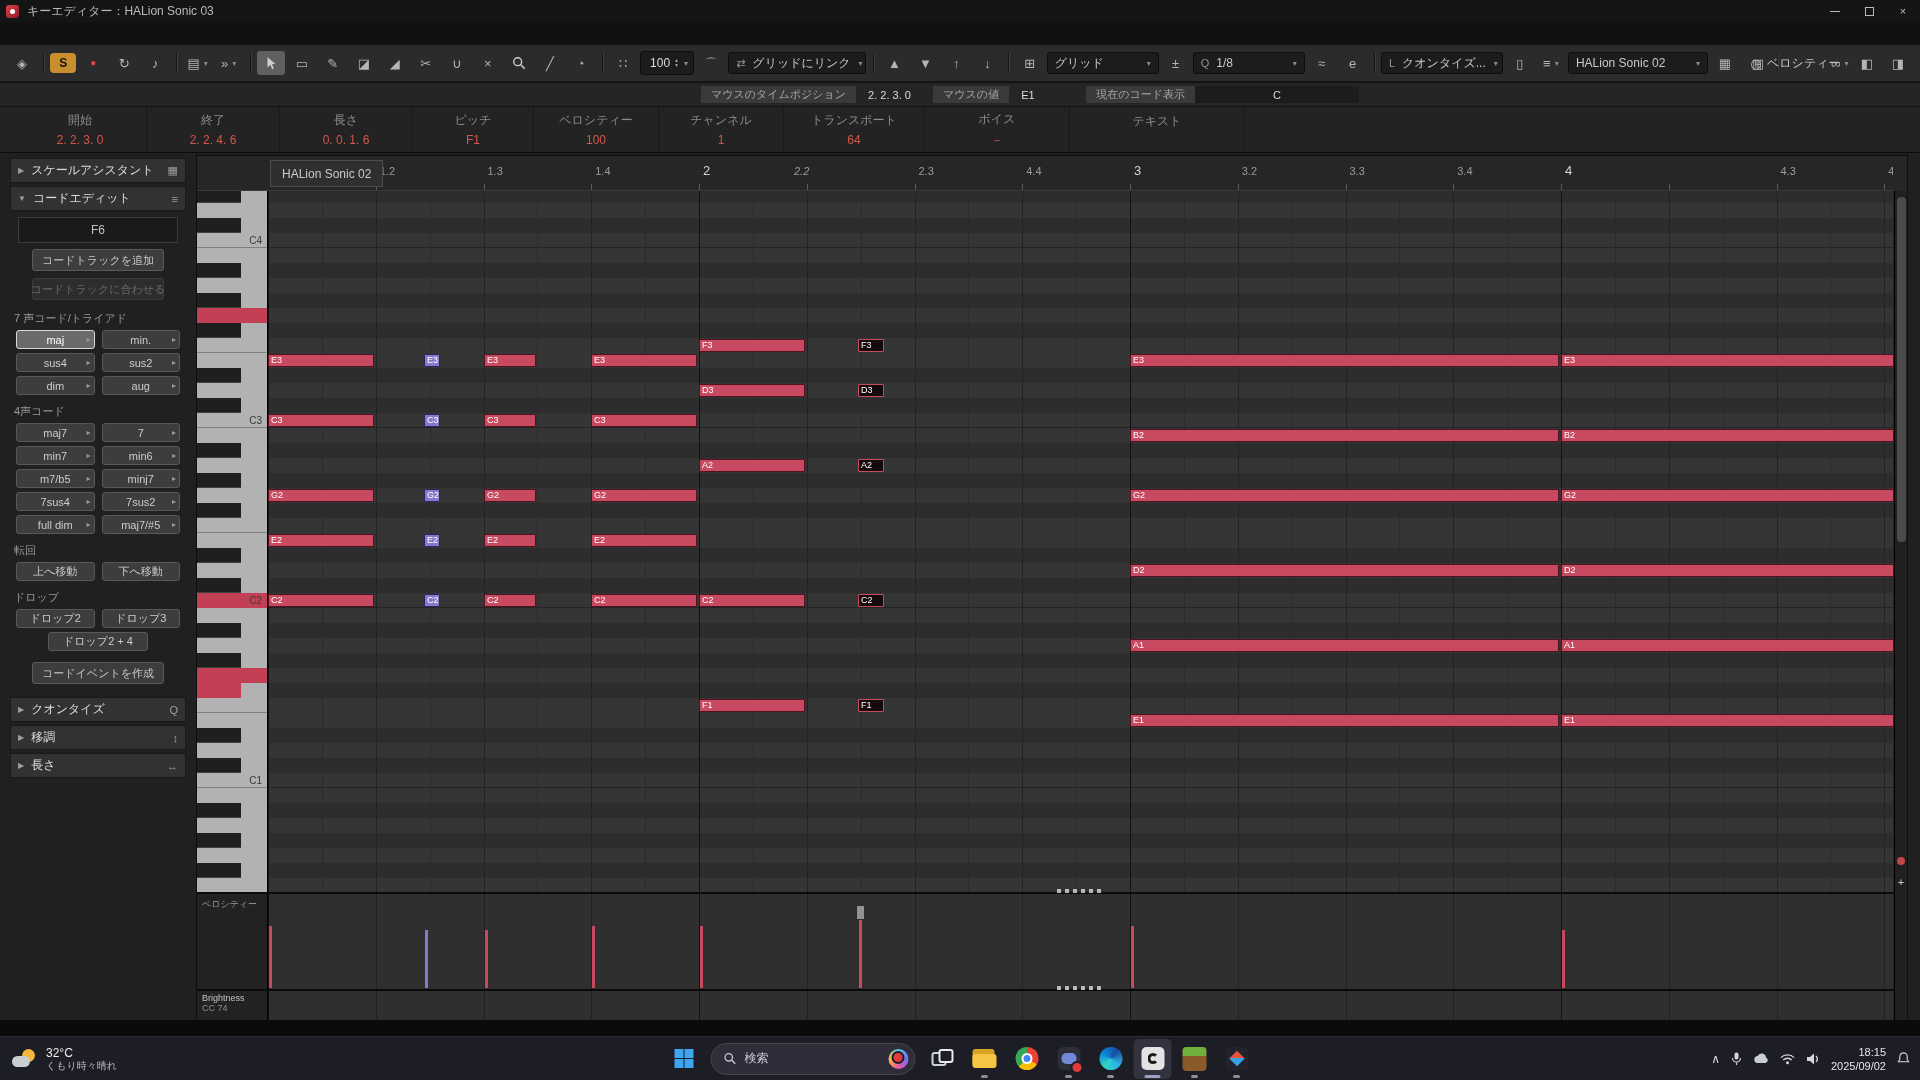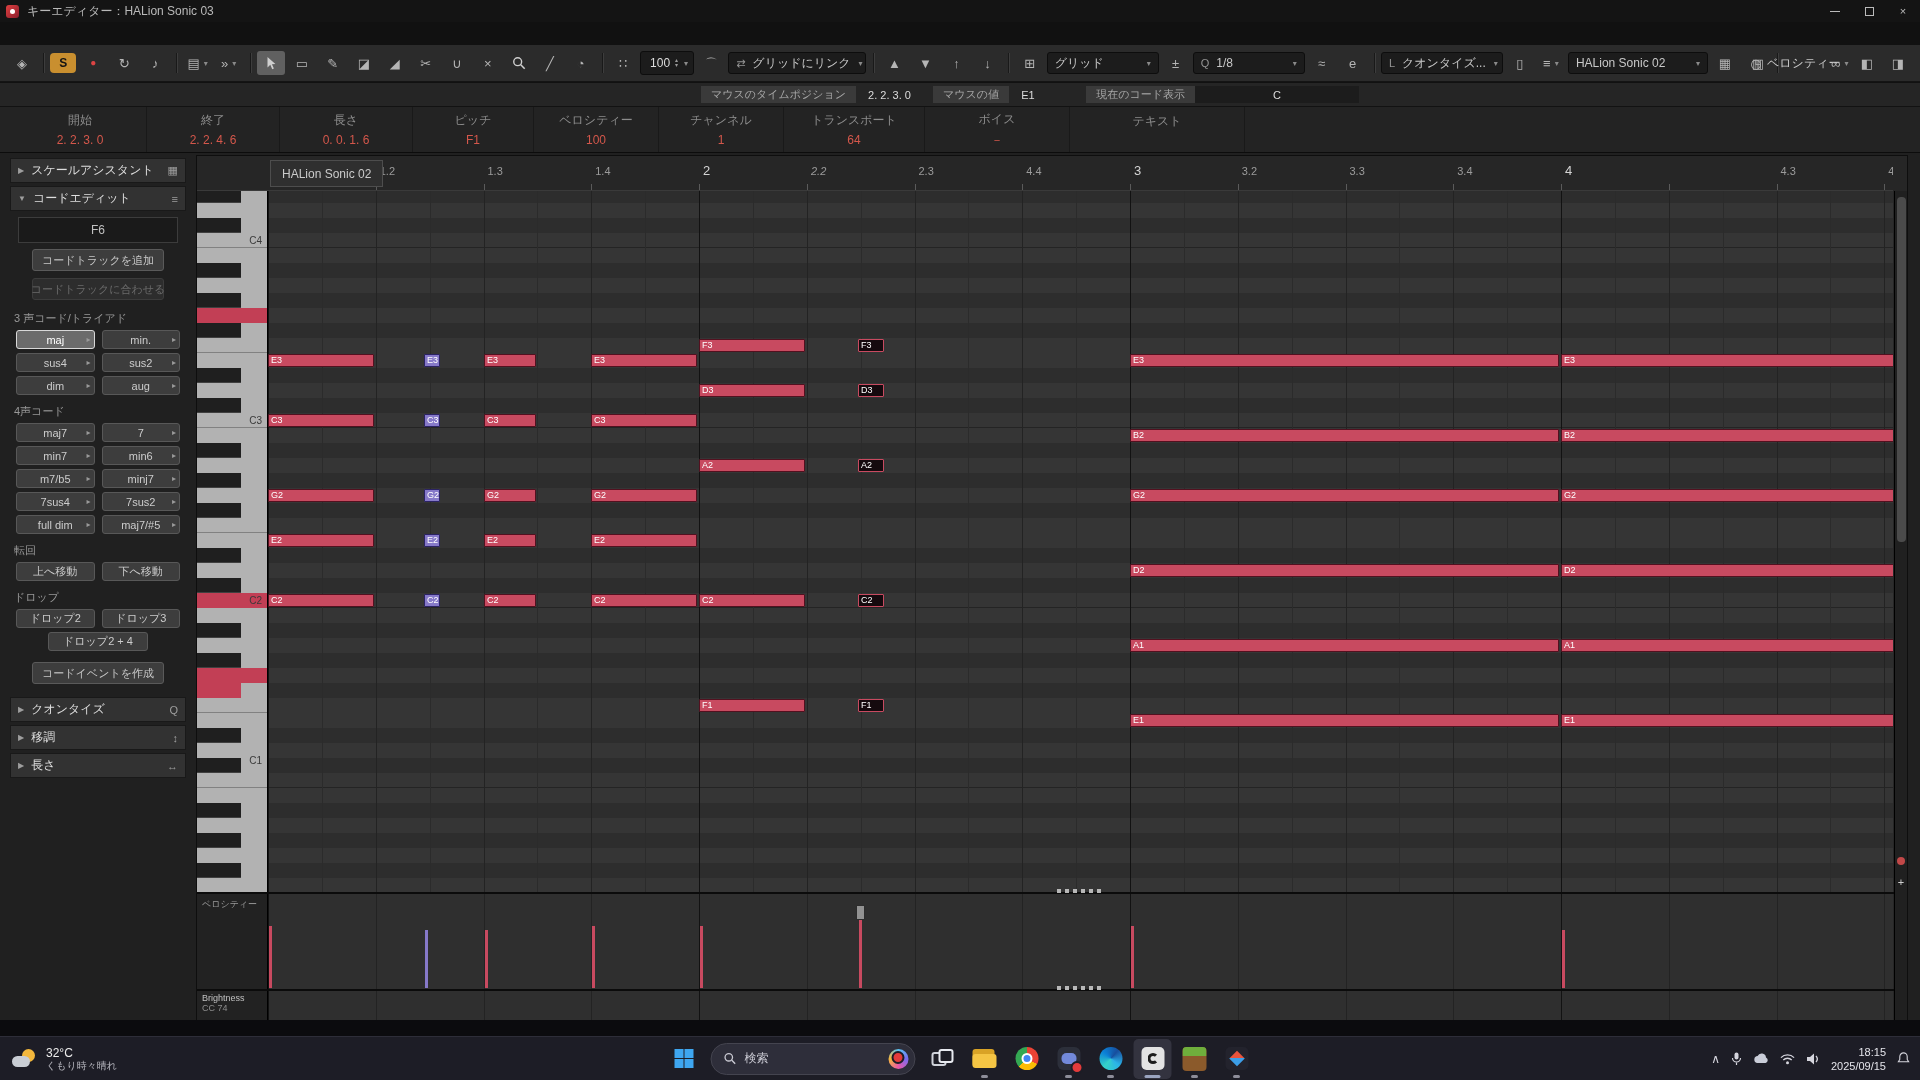--- a/index.html
+++ b/index.html
@@ -414,21 +414,21 @@
         <span class="hdr-ic">▦</span>
       </div>
       <div class="hdr">
         <span class="hdr-arr">▼</span>
         <span class="hdr-t">コードエディット</span>
         <span class="hdr-ic">≡</span>
       </div>
       <div id="chord-display">F6</div>
       <div class="wbtn">コードトラックを追加</div>
       <div class="wbtn disabled">コードトラックに合わせる</div>
-      <div class="slabel">3 声コード/トライアド</div>
+      <div class="slabel">7 声コード/トライアド</div>
       <div class="chordgrid" id="triads">
           <div class="sbtn sel">
             <span>maj</span>
             <span class="arr">▸</span>
           </div>
           <div class="sbtn">
             <span>min.</span>
             <span class="arr">▸</span>
           </div>
           <div class="sbtn">
@@ -535,21 +535,21 @@
       <div id="ruler">
         <div id="part-tag">HALion Sonic 02</div>
       <div class="ruler-label" style="left: 111.75px;">1.2</div>
           <div class="ruler-tick" style="left: 107.75px;"></div>
           <div class="ruler-label" style="left: 219.5px;">1.3</div>
           <div class="ruler-tick" style="left: 215.5px;"></div>
           <div class="ruler-label" style="left: 327.25px;">1.4</div>
           <div class="ruler-tick" style="left: 323.25px;"></div>
           <div class="ruler-label bar" style="left: 435px;">2</div>
           <div class="ruler-tick" style="left: 431px;"></div>
-          <div class="ruler-label" style="left: 543px; font-style: italic;">2.2</div>
+          <div class="ruler-label" style="left: 526px; font-style: italic;">2.2</div>
           <div class="ruler-tick" style="left: 538.75px;"></div>
           <div class="ruler-label" style="left: 650.5px;">2.3</div>
           <div class="ruler-tick" style="left: 646.5px;"></div>
           <div class="ruler-label" style="left: 758.25px;">4.4</div>
           <div class="ruler-tick" style="left: 754.25px;"></div>
           <div class="ruler-label bar" style="left: 866px;">3</div>
           <div class="ruler-tick" style="left: 862px;"></div>
           <div class="ruler-label" style="left: 973.75px;">3.2</div>
           <div class="ruler-tick" style="left: 969.75px;"></div>
           <div class="ruler-label" style="left: 1081.5px;">3.3</div>
@@ -594,21 +594,21 @@
             <div class="key-black" style="top: 612px;"></div>
             <div class="key-black" style="top: 642px;"></div>
             <div class="key-black" style="top: 672px;"></div>
             <div class="key-red" style="top: 117px; height: 15px; width: 71px;"></div>
             <div class="key-red" style="top: 402px; height: 15px; width: 71px;"></div>
             <div class="key-red" style="top: 477px; height: 15px; width: 71px;"></div>
             <div class="key-red" style="top: 492px; height: 15px; width: 44px;"></div>
             <div class="key-label" style="top: 44px;">C4</div>
             <div class="key-label" style="top: 224px;">C3</div>
             <div class="key-label" style="top: 404px;">C2</div>
-            <div class="key-label" style="top: 564px; text-align: center;">C1</div>
+            <div class="key-label" style="top: 584px; text-align: center;">C1</div>
           </div>
         <div id="grid">
             <div class="grid-row-black" style="top: -3px;"></div>
             <div class="grid-row-black" style="top: 27px;"></div>
             <div class="grid-oct" style="top: 56px;"></div>
             <div class="grid-row-black" style="top: 72px;"></div>
             <div class="grid-row-black" style="top: 102px;"></div>
             <div class="grid-row-black" style="top: 132px;"></div>
             <div class="grid-row-black" style="top: 177px;"></div>
             <div class="grid-row-black" style="top: 207px;"></div>
@@ -955,21 +955,21 @@
           </svg>
       </span>
       <span class="tray-ic">
         <svg width="14" height="12" viewBox="0 0 14 12">
             <path d="M1 4 h3 l4-3.5 v11 L4 8 H1 Z" fill="#d5d5dd"></path>
             <path d="M10 3 a4.5 4.5 0 0 1 0 6" fill="none" stroke="#d5d5dd" stroke-width="1.3"></path>
           </svg>
       </span>
       <div id="tb-clock">
         <div>18:15</div>
-        <div>2025/09/15</div>
+        <div>2025/09/02</div>
       </div>
       <span class="tray-ic">
         <svg width="13" height="13" viewBox="0 0 14 14">
             <path d="M7 1 a4 4 0 0 1 4 4 v3 l1.5 2.5 H1.5 L3 8 V5 a4 4 0 0 1 4-4 Z" fill="none" stroke="#d5d5dd" stroke-width="1.2"></path>
           </svg>
       </span>
     </div>
   </div>
 
 </div>

